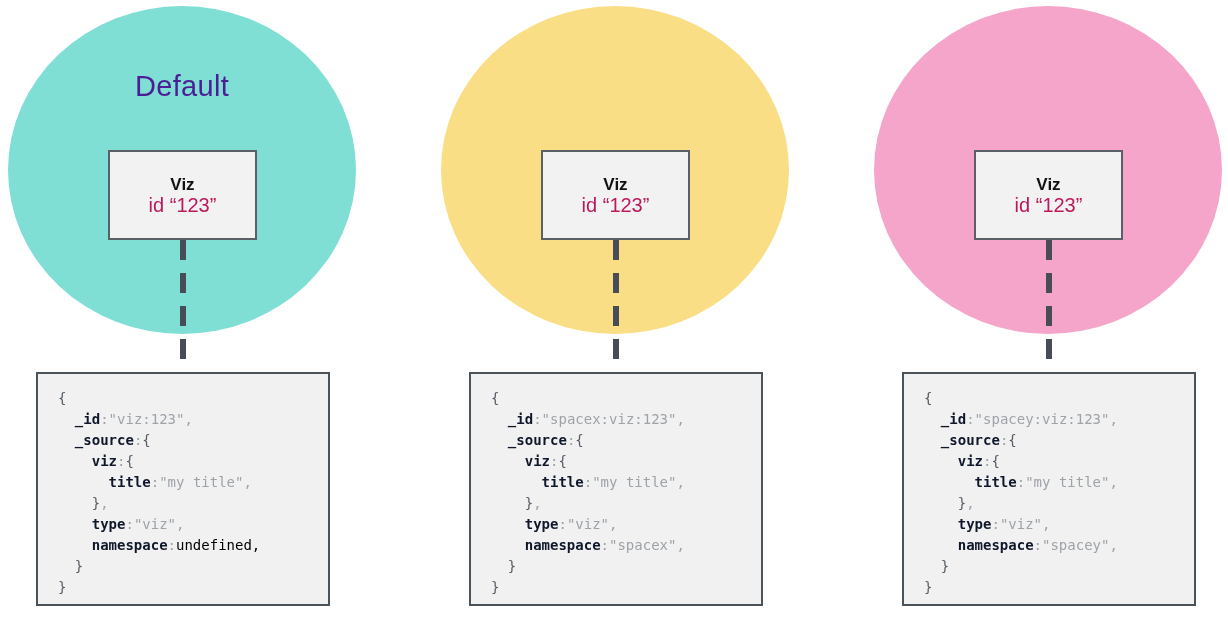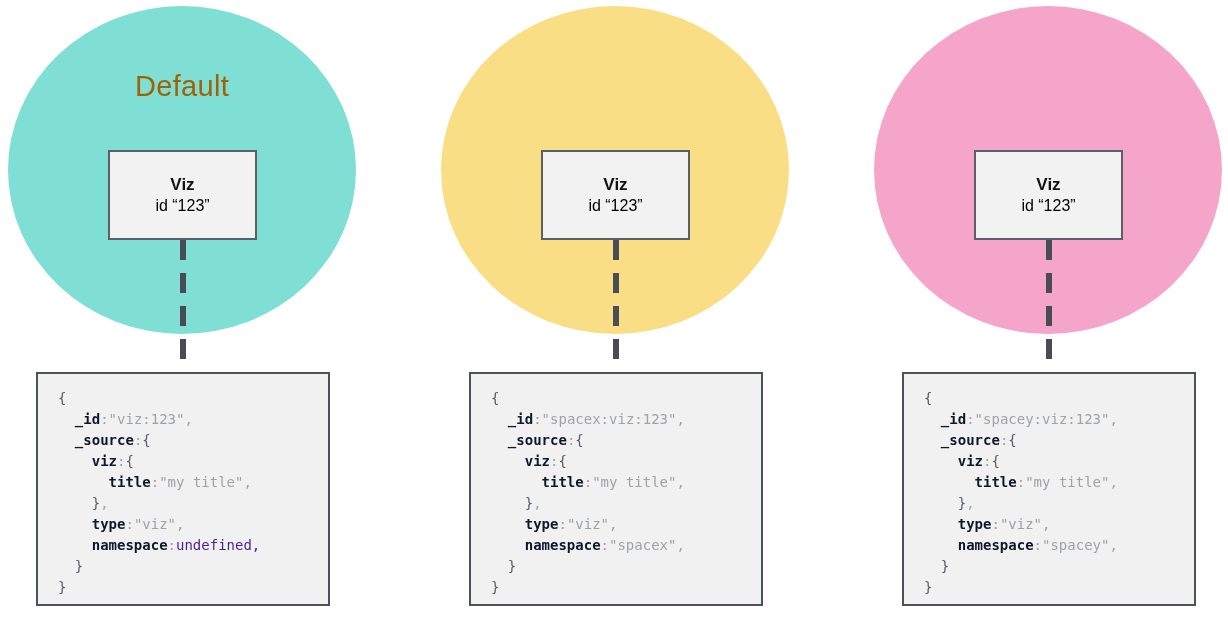--- a/index.html
+++ b/index.html
@@ -11,49 +11,49 @@
   .group-0 { left:0px; }
   .group-1 { left:433px; }
   .group-2 { left:866px; }
 
   .circle {
     position:absolute; left:8px; top:6px; width:348px; height:328px;
     border-radius:50%;
   }
   .circle-title {
     position:absolute; left:8px; top:70px; width:348px; text-align:center;
-    font-size:29px; color:#a16207; letter-spacing:0.3px;
+    font-size:29px; color:#4c1d95; letter-spacing:0.3px;
   }
   .viz-box {
     position:absolute; left:108px; top:150px; width:149px; height:90px;
     box-sizing:border-box; background:#F2F2F3; border:2px solid #5A6066;
     display:flex; flex-direction:column; align-items:center; justify-content:center;
   }
   .viz-name { font-weight:bold; font-size:17px; color:#121212; line-height:21px; }
-  .viz-id   { font-size:16px; color:#000000; line-height:21px; }
+  .viz-id   { font-size:20px; color:#be185d; line-height:21px; }
 
   .dash {
     position:absolute; left:180px; top:240px; width:6px; height:135px;
     background:repeating-linear-gradient(to bottom, #474C56 0 20px, transparent 20px 33px);
   }
 
   .code-box {
     position:absolute; left:36px; top:372px; width:294px; height:234px;
     box-sizing:border-box; background:#F1F1F2; border:2px solid #4A525A;
   }
   .code {
     margin:0; padding:14px 0 0 20px;
     font-family:"DejaVu Sans Mono", monospace;
     font-size:14px; line-height:21px; white-space:pre;
   }
   .tok-k { color:#0f172a; font-weight:600; }
   .tok-v { color:#9EA3A8; }
   .tok-p { color:#9EA3A8; }
   .tok-b { color:#555C63; }
-  .tok-u { color:#4c1d95; }
+  .tok-u { color:#000000; }
   .tok-w { color:transparent; }
 </style>
 </head>
 <body>
 
 <div class="canvas">
 
   <section class="group group-0">
     <div class="circle" style="background: rgb(127, 223, 213);"></div>
     <div class="circle-title">Default</div>

